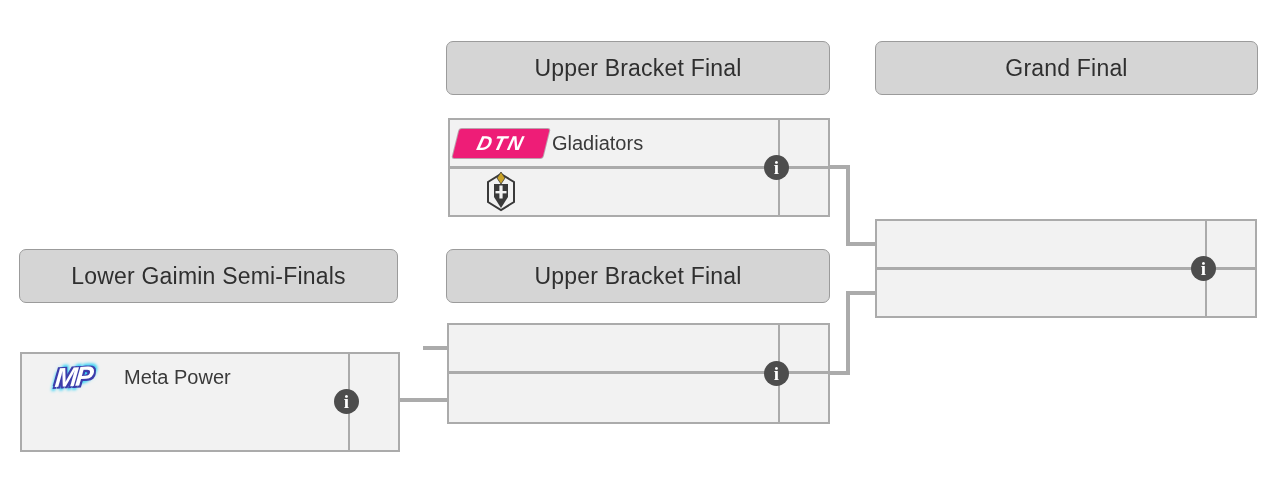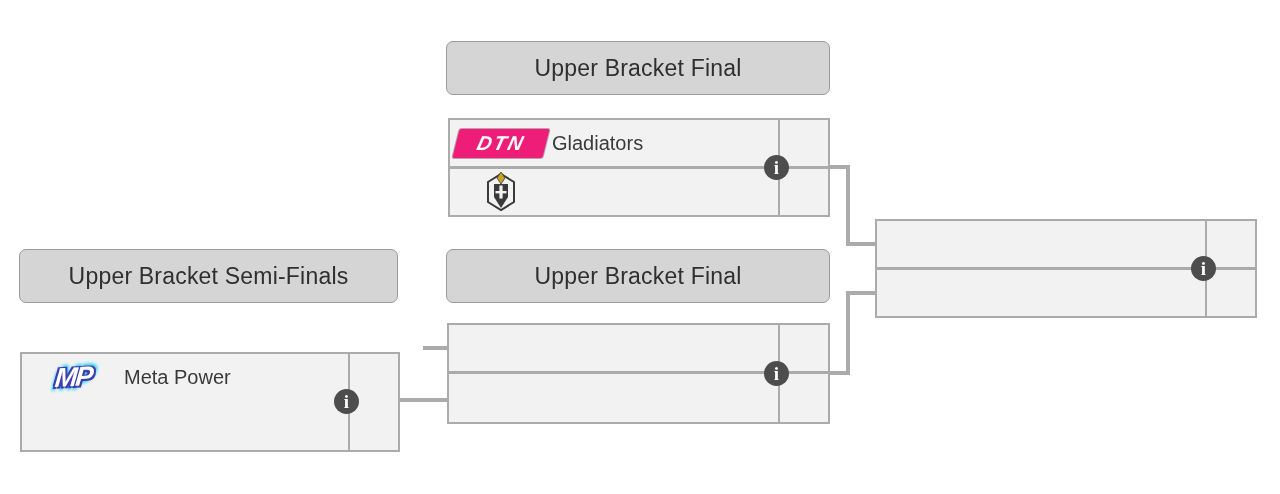--- a/index.html
+++ b/index.html
@@ -61,21 +61,22 @@
       -2px  2px 0 #3d3dab, 2px  2px 0 #3d3dab,
        0 0 5px #39d3f5, -3px 4px 3px #39d3f5, 3px -3px 3px #39d3f5;
   }
 </style>
 </head>
 <body>
 
 <div class="canvas">
 
   <div class="bracket-header" style="left:446px;top:41px;width:384px;">Upper Bracket Final</div>
-  <div class="bracket-header" style="left:19px;top:249px;width:379px;">Upper Bracket Semi-Finals</div>
+  <div class="bracket-header" style="left:875px;top:41px;width:383px;">Grand Final</div>
+  <div class="bracket-header" style="left:19px;top:249px;width:379px;">Lower Gaimin Semi-Finals</div>
   <div class="bracket-header" style="left:446px;top:249px;width:384px;">Upper Bracket Final</div>
 
   <div class="conn" style="left:830px;top:165px;width:20px;height:4px;"></div>
   <div class="conn" style="left:846px;top:165px;width:4px;height:81px;"></div>
   <div class="conn" style="left:846px;top:242px;width:29px;height:4px;"></div>
   <div class="conn" style="left:830px;top:371px;width:20px;height:4px;"></div>
   <div class="conn" style="left:846px;top:291px;width:4px;height:84px;"></div>
   <div class="conn" style="left:846px;top:291px;width:29px;height:4px;"></div>
   <div class="conn" style="left:400px;top:398px;width:47px;height:4px;"></div>
   <div class="conn" style="left:423px;top:346px;width:24px;height:4px;"></div>

